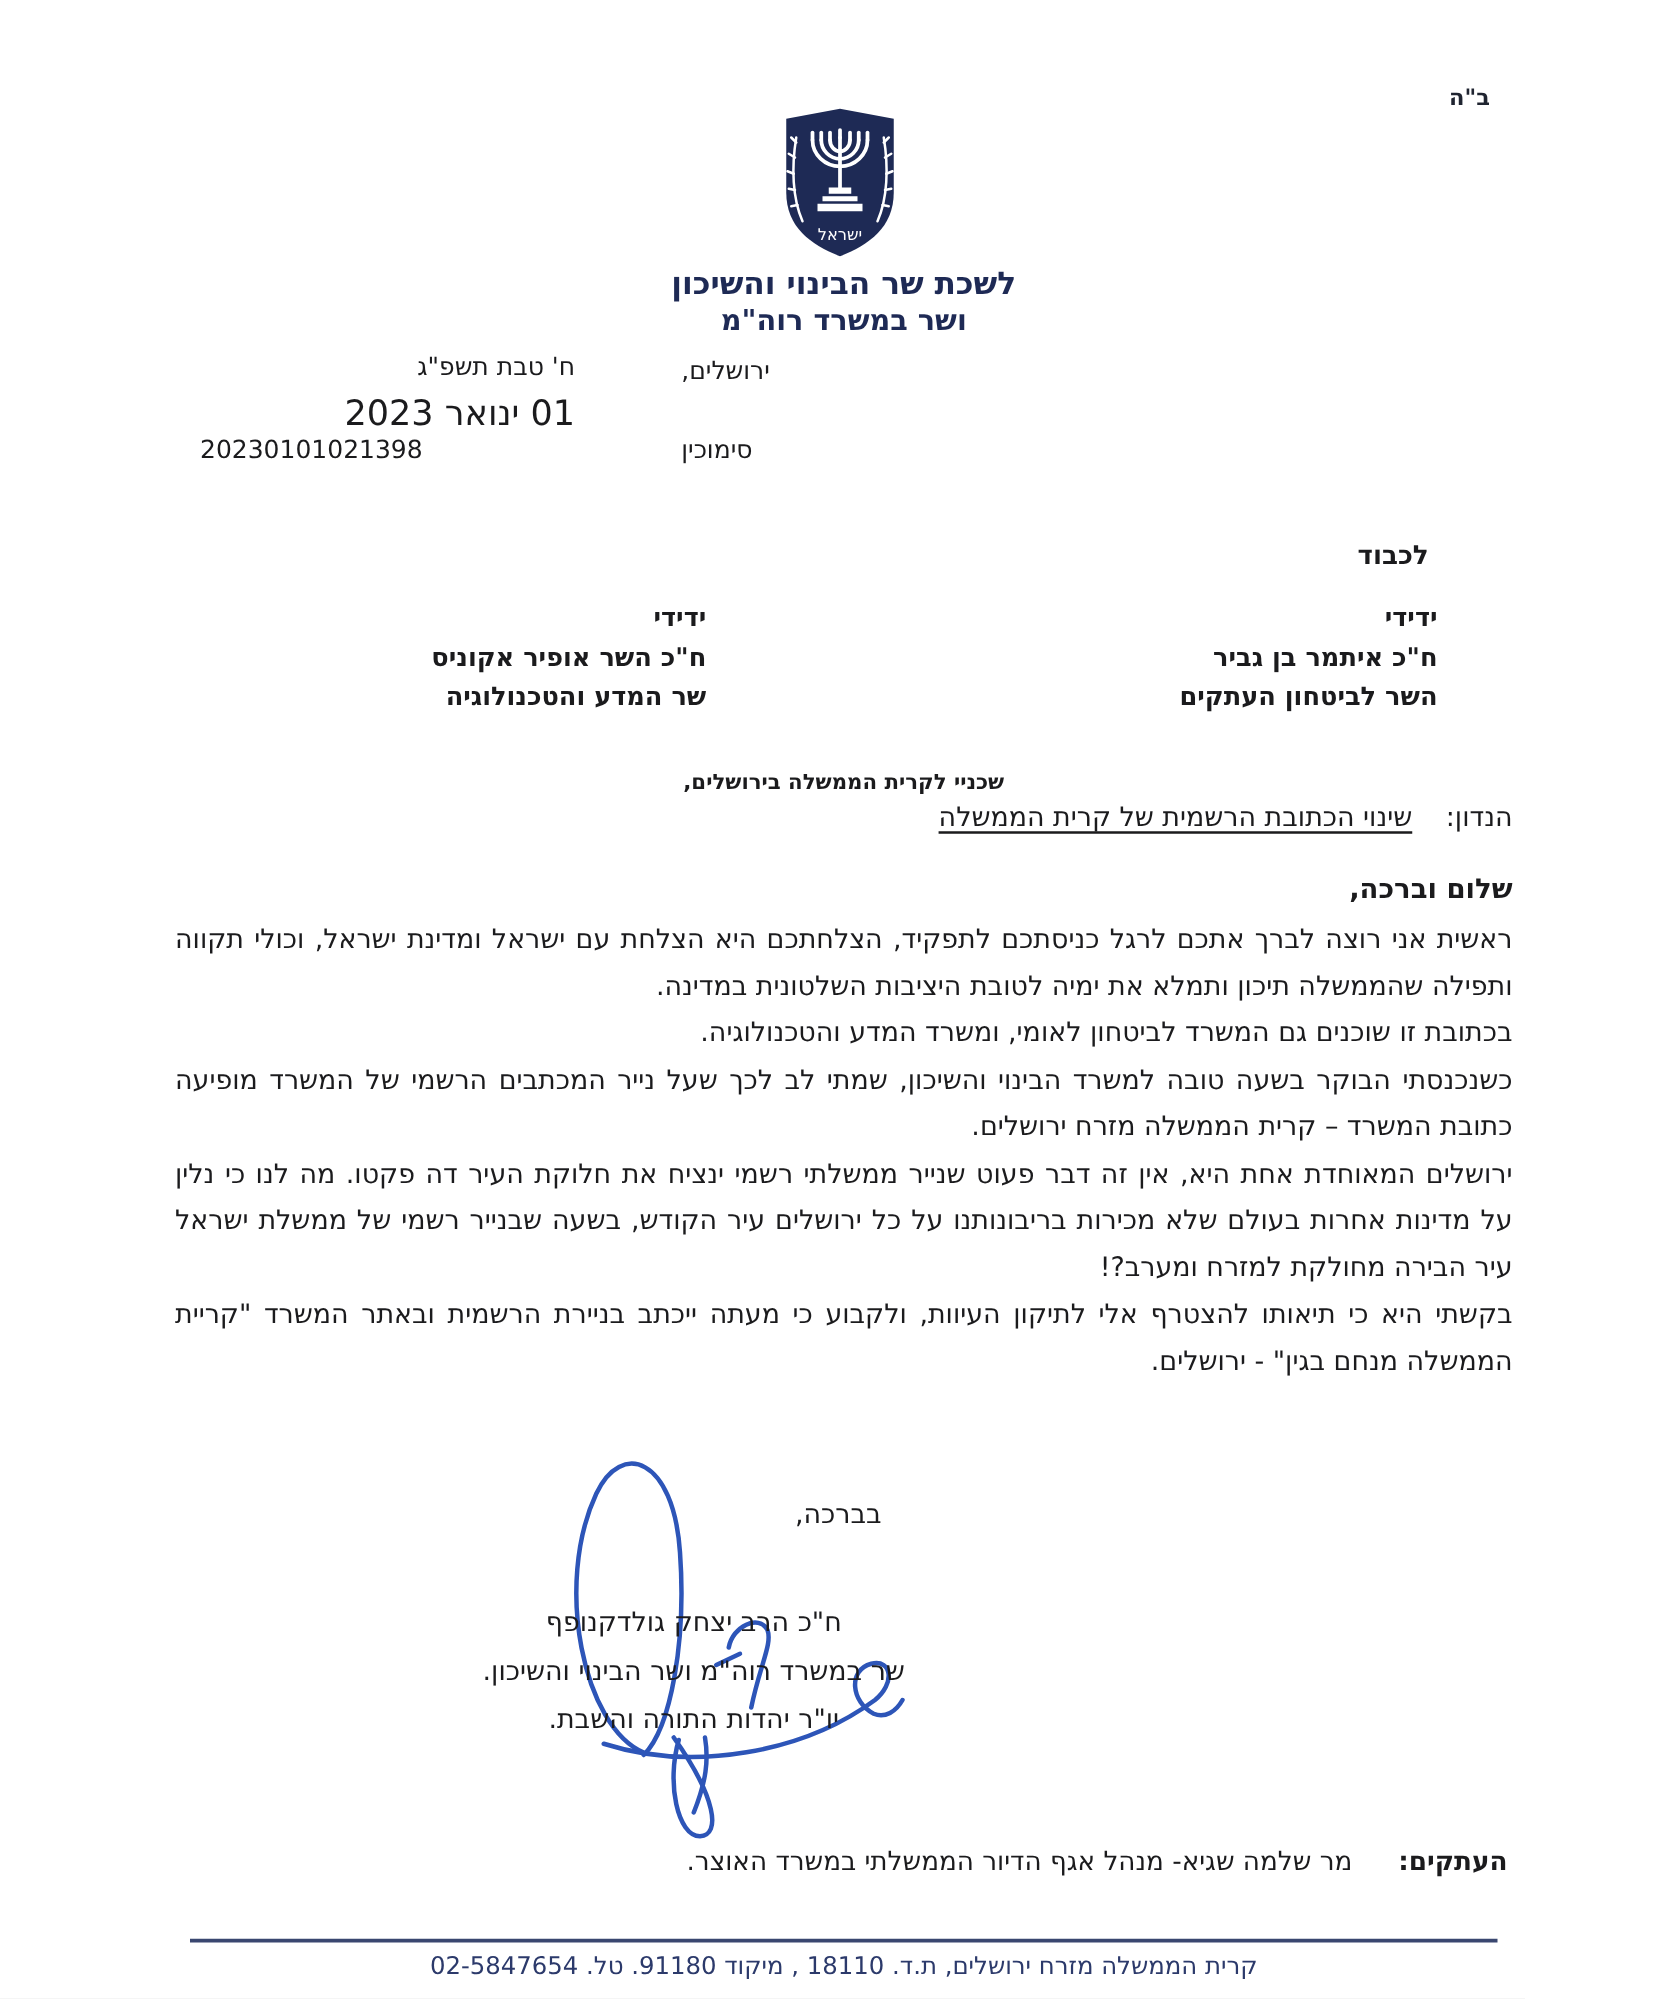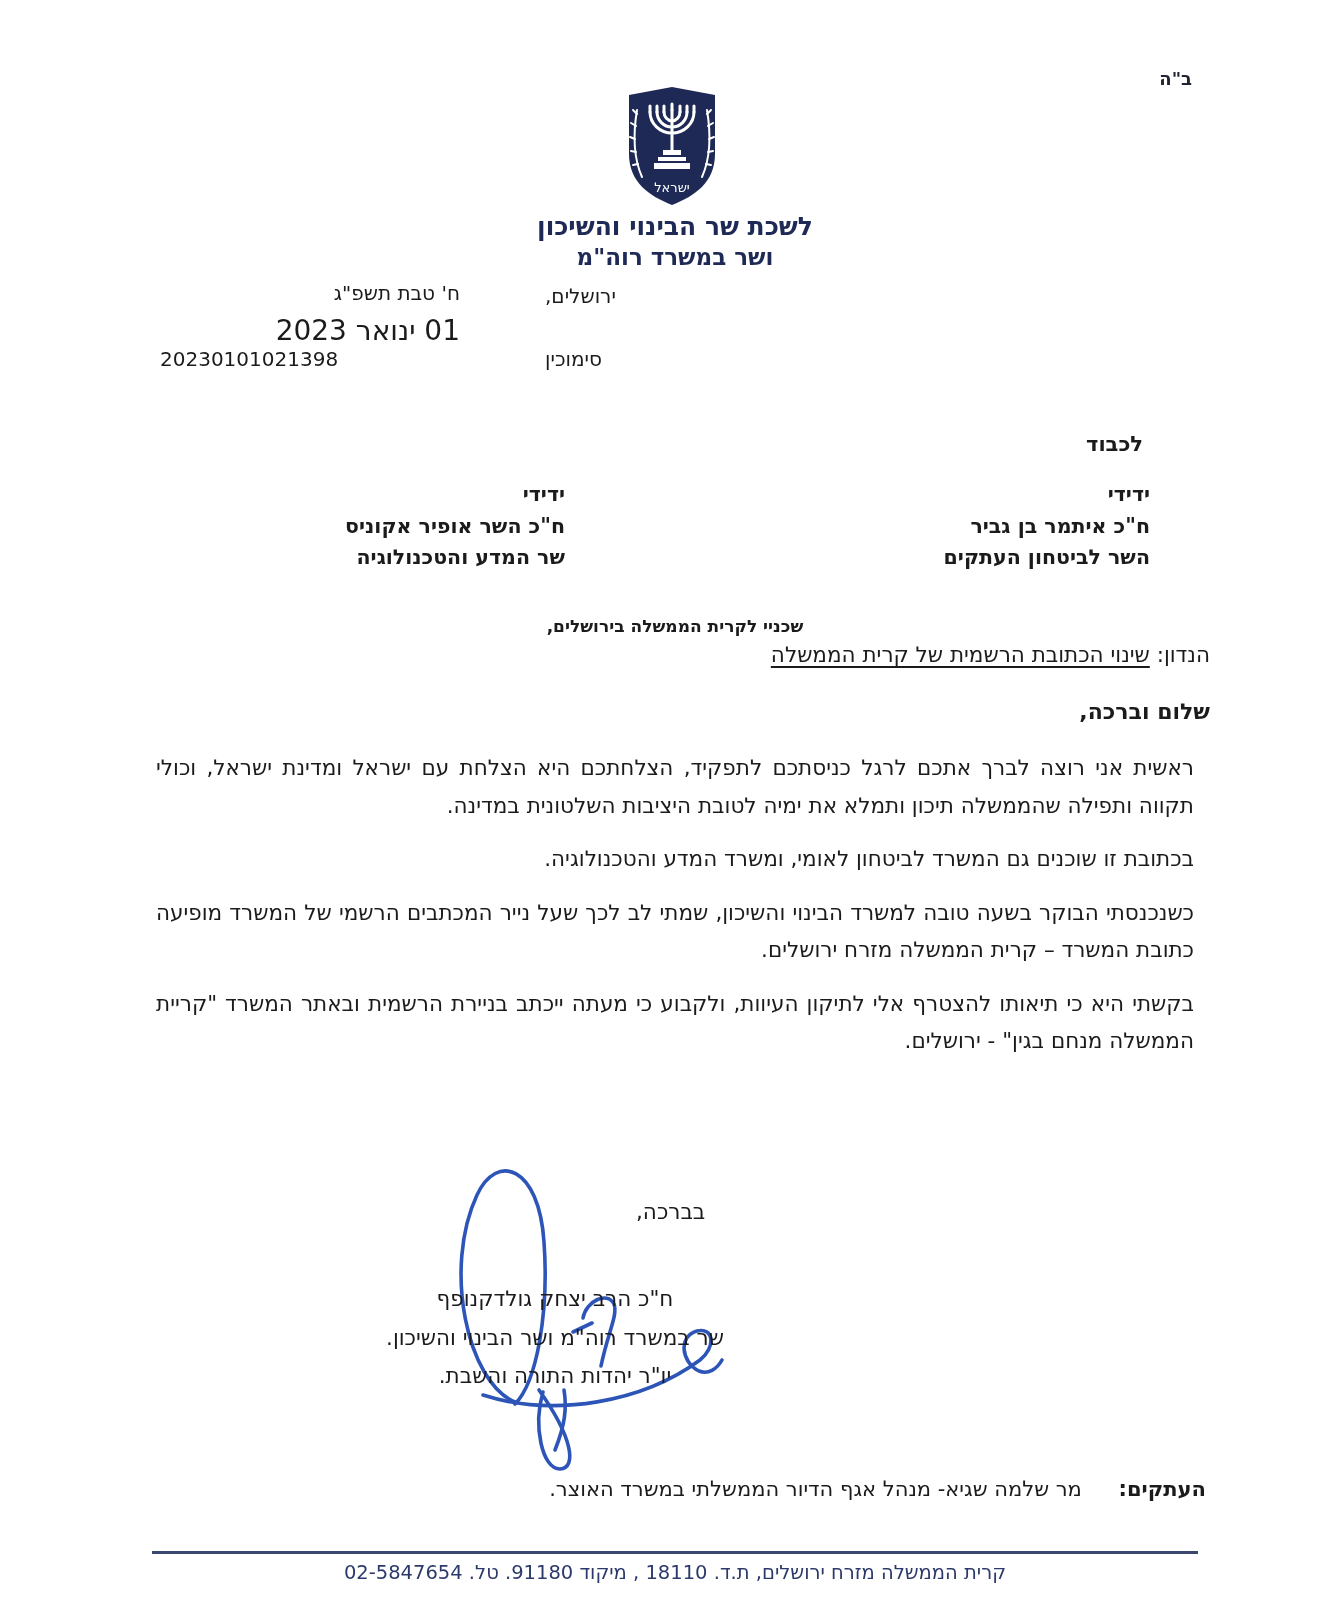--- a/index.html
+++ b/index.html
@@ -21,24 +21,24 @@
   .lbl-ref{top:347px; left:545px; font-size:20px;}
   .val-ref{top:347px; left:160px; width:300px; text-align:left; font-size:20px;}
   
   .salutation{top:432px; right:189px; font-size:21px; font-weight:bold;}
   .col-right{top:479px; right:182px; text-align:right; font-size:20.5px; font-weight:bold; line-height:31.5px;}
   .col-left{top:479px; right:767px; text-align:right; font-size:20.5px; font-weight:bold; line-height:31.5px;}
   .shared-line{top:568px; left:330px; width:690px; text-align:center; font-size:17px; font-weight:bold;margin-top:48px;}
   
   .subject{top:642px; right:122px; font-size:21.5px;}
   .subject .u{text-decoration:underline; text-underline-offset:4px;}
-  .subject .lbl{margin-left:0;}
+  .subject .lbl{margin-left:20px;}
   .greeting{top:699px; right:122px; font-size:22px; font-weight:bold;}
   .body-text{top:733px; right:122px; left:140px; font-size:21.5px; line-height:37.5px; text-align:justify;}
-  .body-text p{margin:16px;}
+  .body-text p{margin:0;}
   .closing{top:1199px; left:636px; font-size:21.5px;}
   .signature-svg{top:1150px; left:415px; width:330px; height:330px;}
   .sig-block{top:1280px; left:315px; width:480px; text-align:center; font-size:21.5px; line-height:38.5px;}
   .copies{top:1477px; right:126px; font-size:21px;}
   .copies .lbl{font-weight:bold; margin-left:30px;}
   .foot-rule{top:1551px; left:152px; width:1046px; height:2.5px; background:#3a4770;}
   .foot-text{top:1561px; left:152px; width:1046px; text-align:center; font-size:19.5px; color:#2c3a6b;}
 </style>
 </head>
 <body>
@@ -107,20 +107,21 @@
     <span class="lbl">הנדון:</span>
     <span class="u">שינוי הכתובת הרשמית של קרית הממשלה</span>
   </div>
 
   <div class="abs greeting">שלום וברכה,</div>
 
   <div class="abs body-text">
     <p>ראשית אני רוצה לברך אתכם לרגל כניסתכם לתפקיד, הצלחתכם היא הצלחת עם ישראל ומדינת ישראל, וכולי תקווה ותפילה שהממשלה תיכון ותמלא את ימיה לטובת היציבות השלטונית במדינה.</p>
     <p>בכתובת זו שוכנים גם המשרד לביטחון לאומי, ומשרד המדע והטכנולוגיה.</p>
     <p>כשנכנסתי הבוקר בשעה טובה למשרד הבינוי והשיכון, שמתי לב לכך שעל נייר המכתבים הרשמי של המשרד מופיעה כתובת המשרד – קרית הממשלה מזרח ירושלים.</p>
+    <p>ירושלים המאוחדת אחת היא, אין זה דבר פעוט שנייר ממשלתי רשמי ינציח את חלוקת העיר דה פקטו. מה לנו כי נלין על מדינות אחרות בעולם שלא מכירות בריבונותנו על כל ירושלים עיר הקודש, בשעה שבנייר רשמי של ממשלת ישראל עיר הבירה מחולקת למזרח ומערב?!</p>
     <p>בקשתי היא כי תיאותו להצטרף אלי לתיקון העיוות, ולקבוע כי מעתה ייכתב בניירת הרשמית ובאתר המשרד "קריית הממשלה מנחם בגין" - ירושלים.</p>
   </div>
 
   <div class="abs closing">בברכה,</div>
 
   <svg class="abs signature-svg" viewBox="0 0 330 330" fill="none" stroke-linecap="round" stroke-linejoin="round">
     <g stroke-width="3.6" stroke="#2d55b8">
       <path d="M100,252 C52,232 28,118 62,45 C82,2 124,16 129,92 C134,162 122,232 100,254" stroke="#2d55b8"></path>
       <path d="M68,245 C140,268 228,252 285,210 C301,197 299,177 282,181 C263,186 266,212 284,221 C293,225 302,219 307,210" stroke="#2d55b8"></path>
       <path d="M124,240 C158,288 162,318 145,319 C127,319 118,276 128,242" stroke="#2d55b8"></path>

